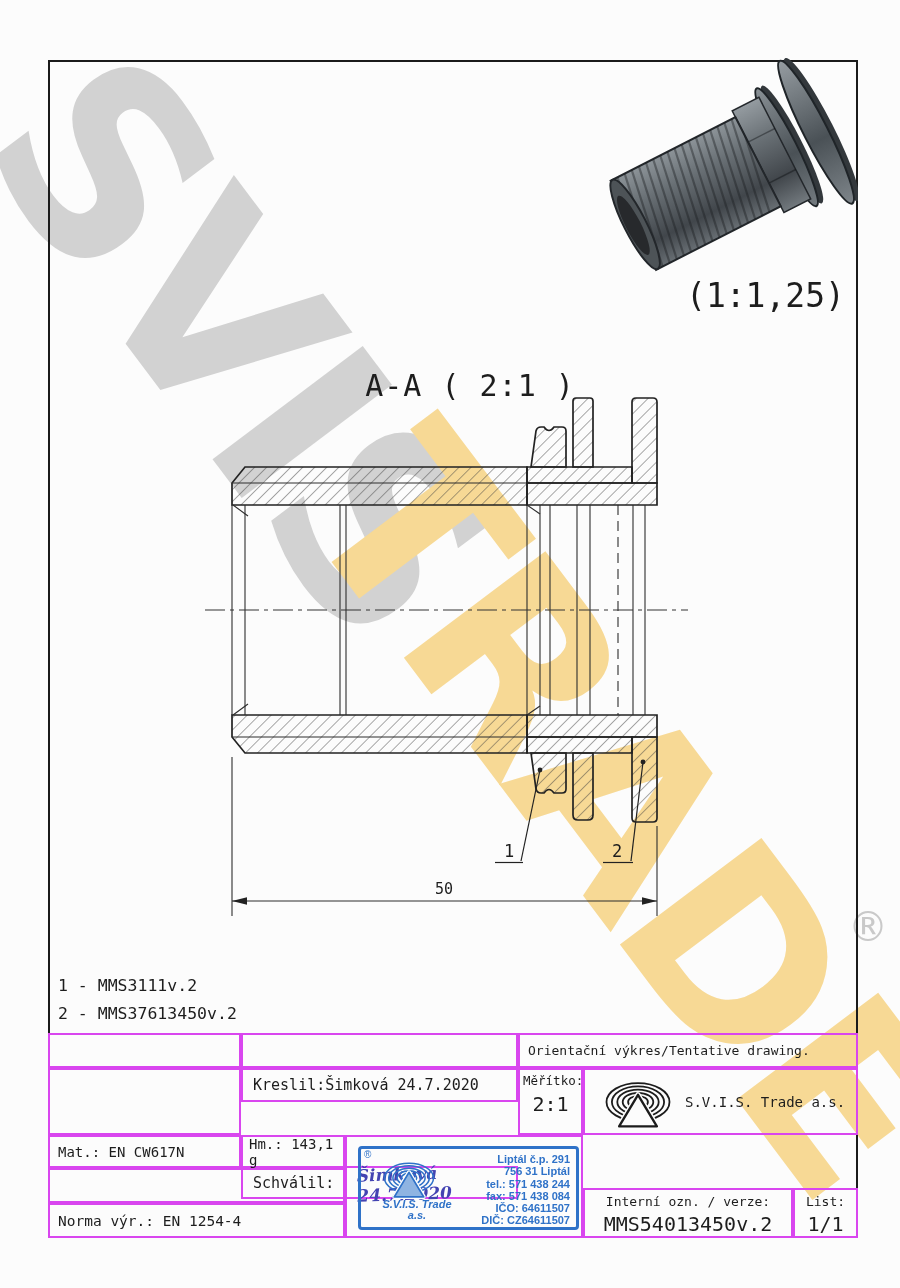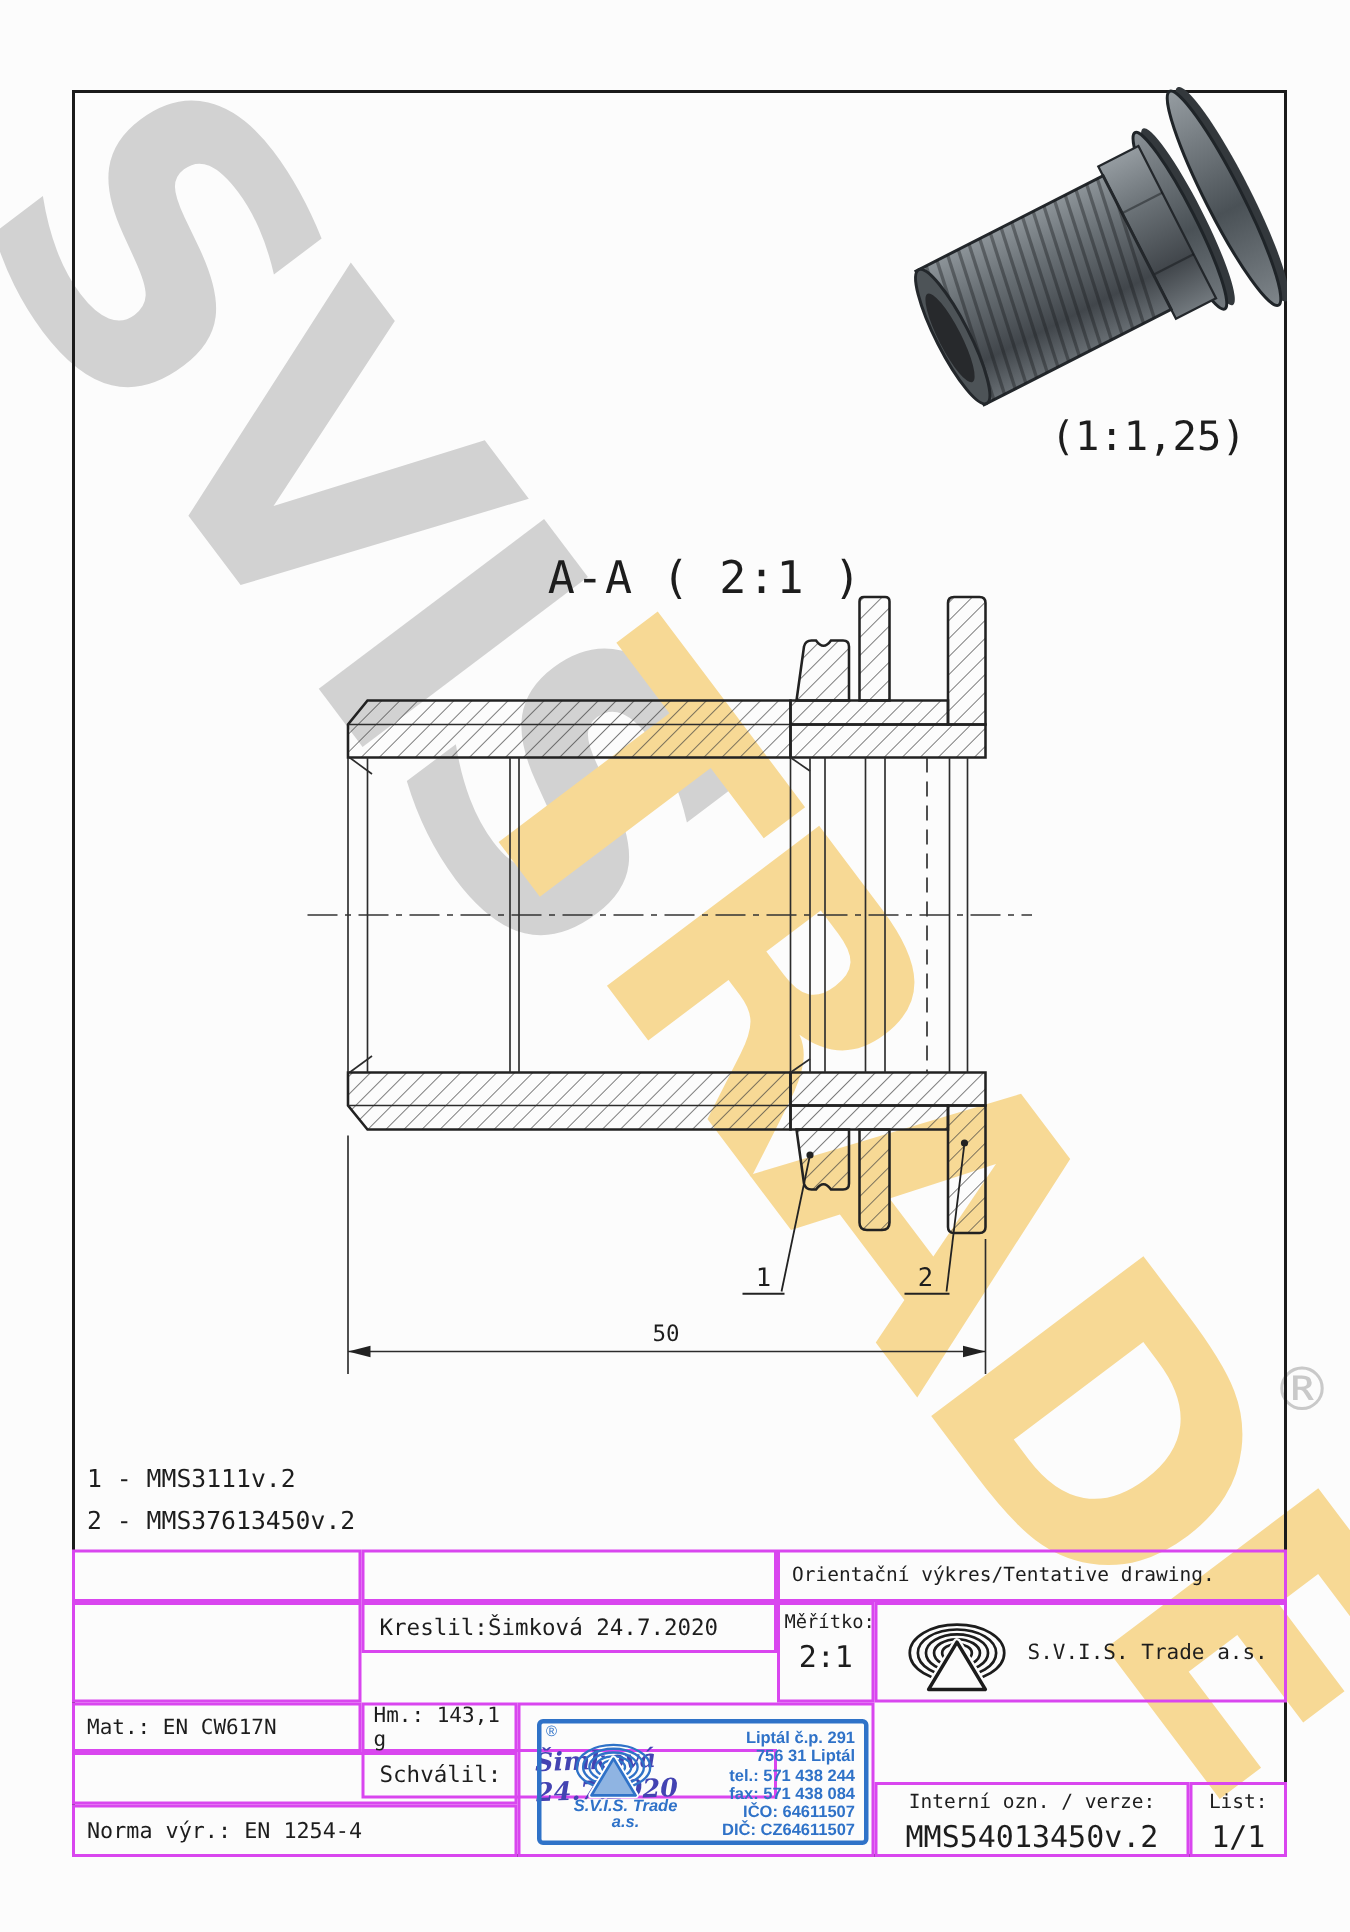--- a/index.html
+++ b/index.html
@@ -11,21 +11,21 @@
   .wm-gray{left:150px;top:14px;font-size:258px;color:#d2d2d2;transform:rotate(53deg);}
   .wm-yellow{left:460px;top:390px;font-size:243px;color:#f7d995;transform:rotate(53deg);}
   .wm-reg{position:absolute;left:848px;top:904px;font-size:40px;color:#c9c9c9;
           font-family:"DejaVu Sans",sans-serif;z-index:0;}
   
   .frame{position:absolute;left:48px;top:60px;width:806px;height:1174px;
          border:2px solid #1b1b1b;z-index:1;}
   
   .abs{position:absolute;z-index:2;}
   .viewtitle{left:340px;top:344px;width:260px;text-align:center;font-size:30px;letter-spacing:1px;margin-top:24px;}
-  .scalelabel{left:668px;top:276px;width:195px;text-align:center;font-size:27px;}
+  .scalelabel{left:668px;top:276px;width:195px;text-align:center;font-size:33px;}
   .partslist{left:58px;top:972px;font-size:16.5px;line-height:28px;}
   
   .cell{position:absolute;border:2px solid #d946ef;box-sizing:border-box;
         display:flex;align-items:center;z-index:3;background:transparent;}
   .col{flex-direction:column;}
   .lbl{font-size:12.5px;}
   .big{font-size:20px;}
   .script{font-family:"DejaVu Serif",serif;font-style:italic;font-weight:600;
           font-size:17px;color:#4343b2;transform:rotate(-2deg);}
   

